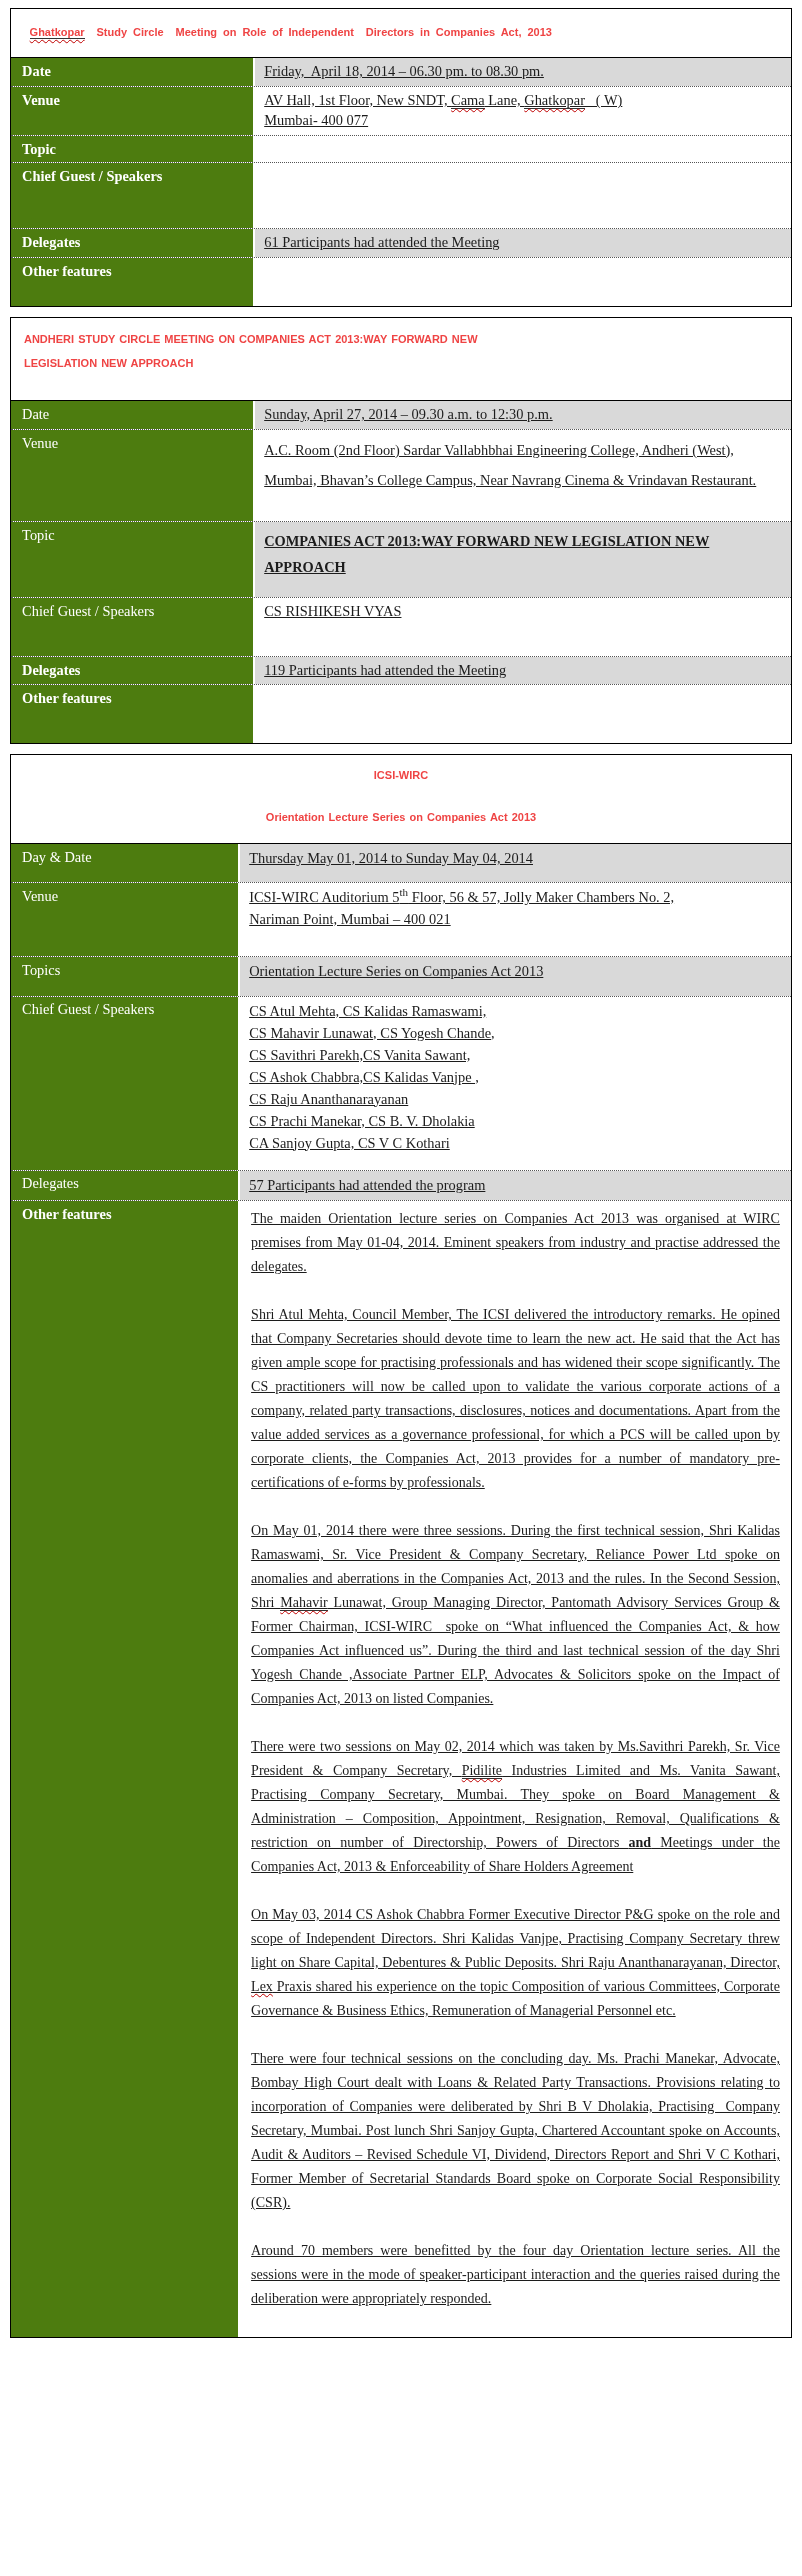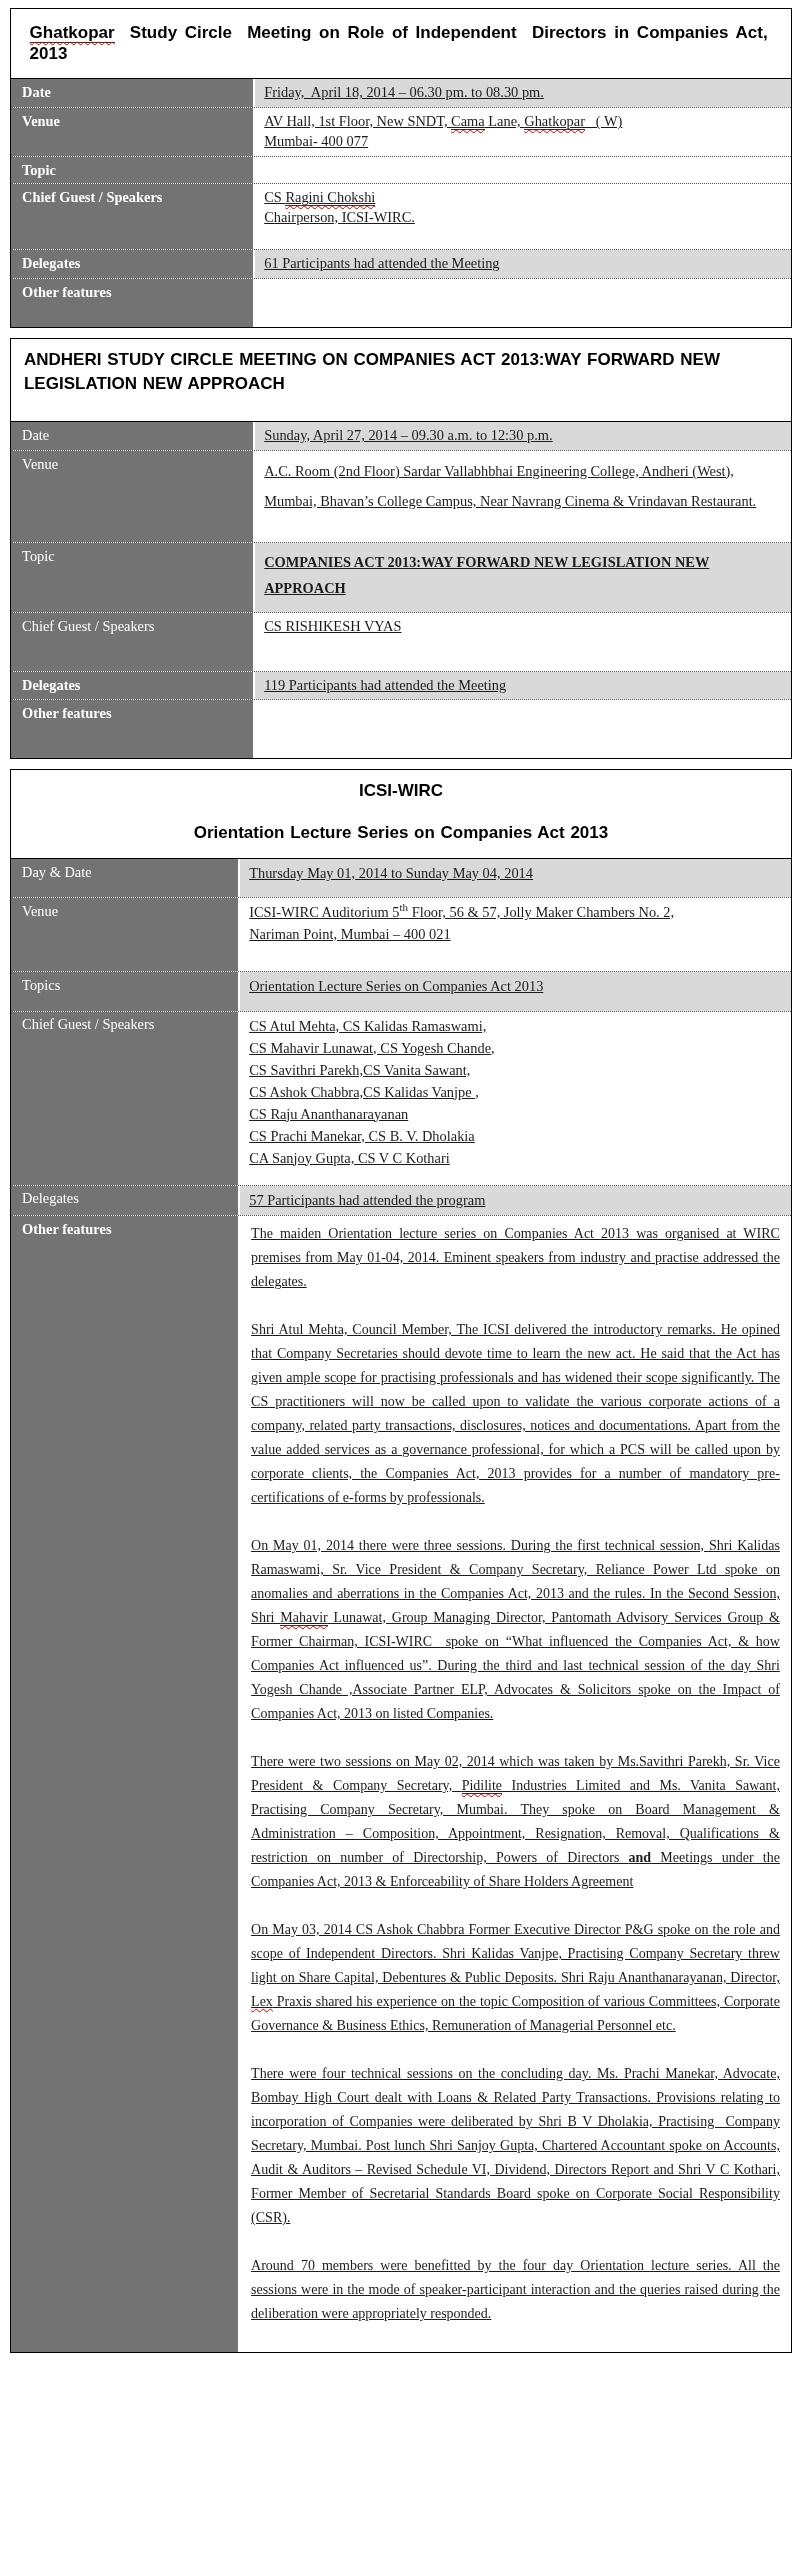--- a/index.html
+++ b/index.html
@@ -14,22 +14,22 @@
   .tbl {
     border: 1.9px solid #000;
     margin-bottom: 9.6px;
     background: #fff;
   }
 
   
   .t-title {
     font-family: "Liberation Sans", "DejaVu Sans", sans-serif;
     font-weight: 600;
-    font-size: 17px;
-    color: #000000;
+    font-size: 11px;
+    color: #ef4444;
     border-bottom: 1px solid #000;
     padding: 13.4px 19px 14.4px 19px;
     word-spacing: 2.9px;
     line-height: 21px;
   }
   .t-title.caps {
     font-weight: bold;
     word-spacing: 1px;
     padding: 9.6px 19px 25px 13.4px;
     line-height: 24px;
@@ -41,21 +41,21 @@
   }
   .t-title .tline1 { font-weight: bold; }
   .t-title .tline2 { font-weight: 600; margin-top: 21px; }
 
   
   .row { display: flex; }
   .row + .row { border-top: 1px dotted #555; }
   .lbl {
     flex: 0 0 242px;
     width: 242px;
-    background: #737373;
+    background: #4d7c0f;
     color: #ffffff;
     font-size: 14.4px;
     padding: 3.8px 9.6px 3.8px 11.5px;
     line-height: 19px;
   }
   .t3 .lbl { flex: 0 0 227px; width: 227px; }
   .lbl.b { font-weight: bold; }
   .val {
     flex: 1 1 auto;
     border-left: 2.9px solid #ffffff;
@@ -71,21 +71,21 @@
   
   .mh26  { min-height: 25px; }
   .mh44  { min-height: 42px; }
   .mh50  { min-height: 48px; }
   .mh60  { min-height: 58px; }
   .mh68  { min-height: 65px; }
   .mh76  { min-height: 73px; }
   .mh95  { min-height: 91px; }
   .mh180 { min-height: 173px; }
   .val.wide-lines { line-height: 30px; padding-top: 4.8px; }
-  .val.topic2 { line-height: 26px; padding-top: 5.8px; padding-bottom: 11px; }
+  .val.topic2 { line-height: 26px; padding-top: 5.8px; padding-bottom: 17px; }
   .t3 .val { line-height: 22px; }
   .t3 .val.gapb { padding-bottom: 13.4px; }
 
   
   .m {
     border-bottom: 1px solid #333;
     text-decoration: underline wavy #C00000;
     text-decoration-thickness: 1px;
     text-underline-offset: 2.9px;
   }
@@ -120,21 +120,20 @@
     </div>
     <div class="row">
       <div class="lbl b mh44">Venue</div>
       <div class="val">AV Hall, 1st Floor, New SNDT, <span class="m">Cama</span> Lane, <span class="m">Ghatkopar</span>&nbsp;&nbsp; ( W)<br>Mumbai- 400 077</div>
     </div>
     <div class="row">
       <div class="lbl b">Topic</div>
     </div>
     <div class="row">
       <div class="lbl b mh68">Chief Guest / Speakers</div>
-      <div class="val">CS <span class="m">Ragini Chokshi</span><br>Chairperson, ICSI-WIRC.</div>
     </div>
     <div class="row">
       <div class="lbl b">Delegates</div>
       <div class="val shade">61 Participants had attended the Meeting</div>
     </div>
     <div class="row">
       <div class="lbl b mh50">Other features</div>
       <div class="val"></div>
     </div>
   </div>

